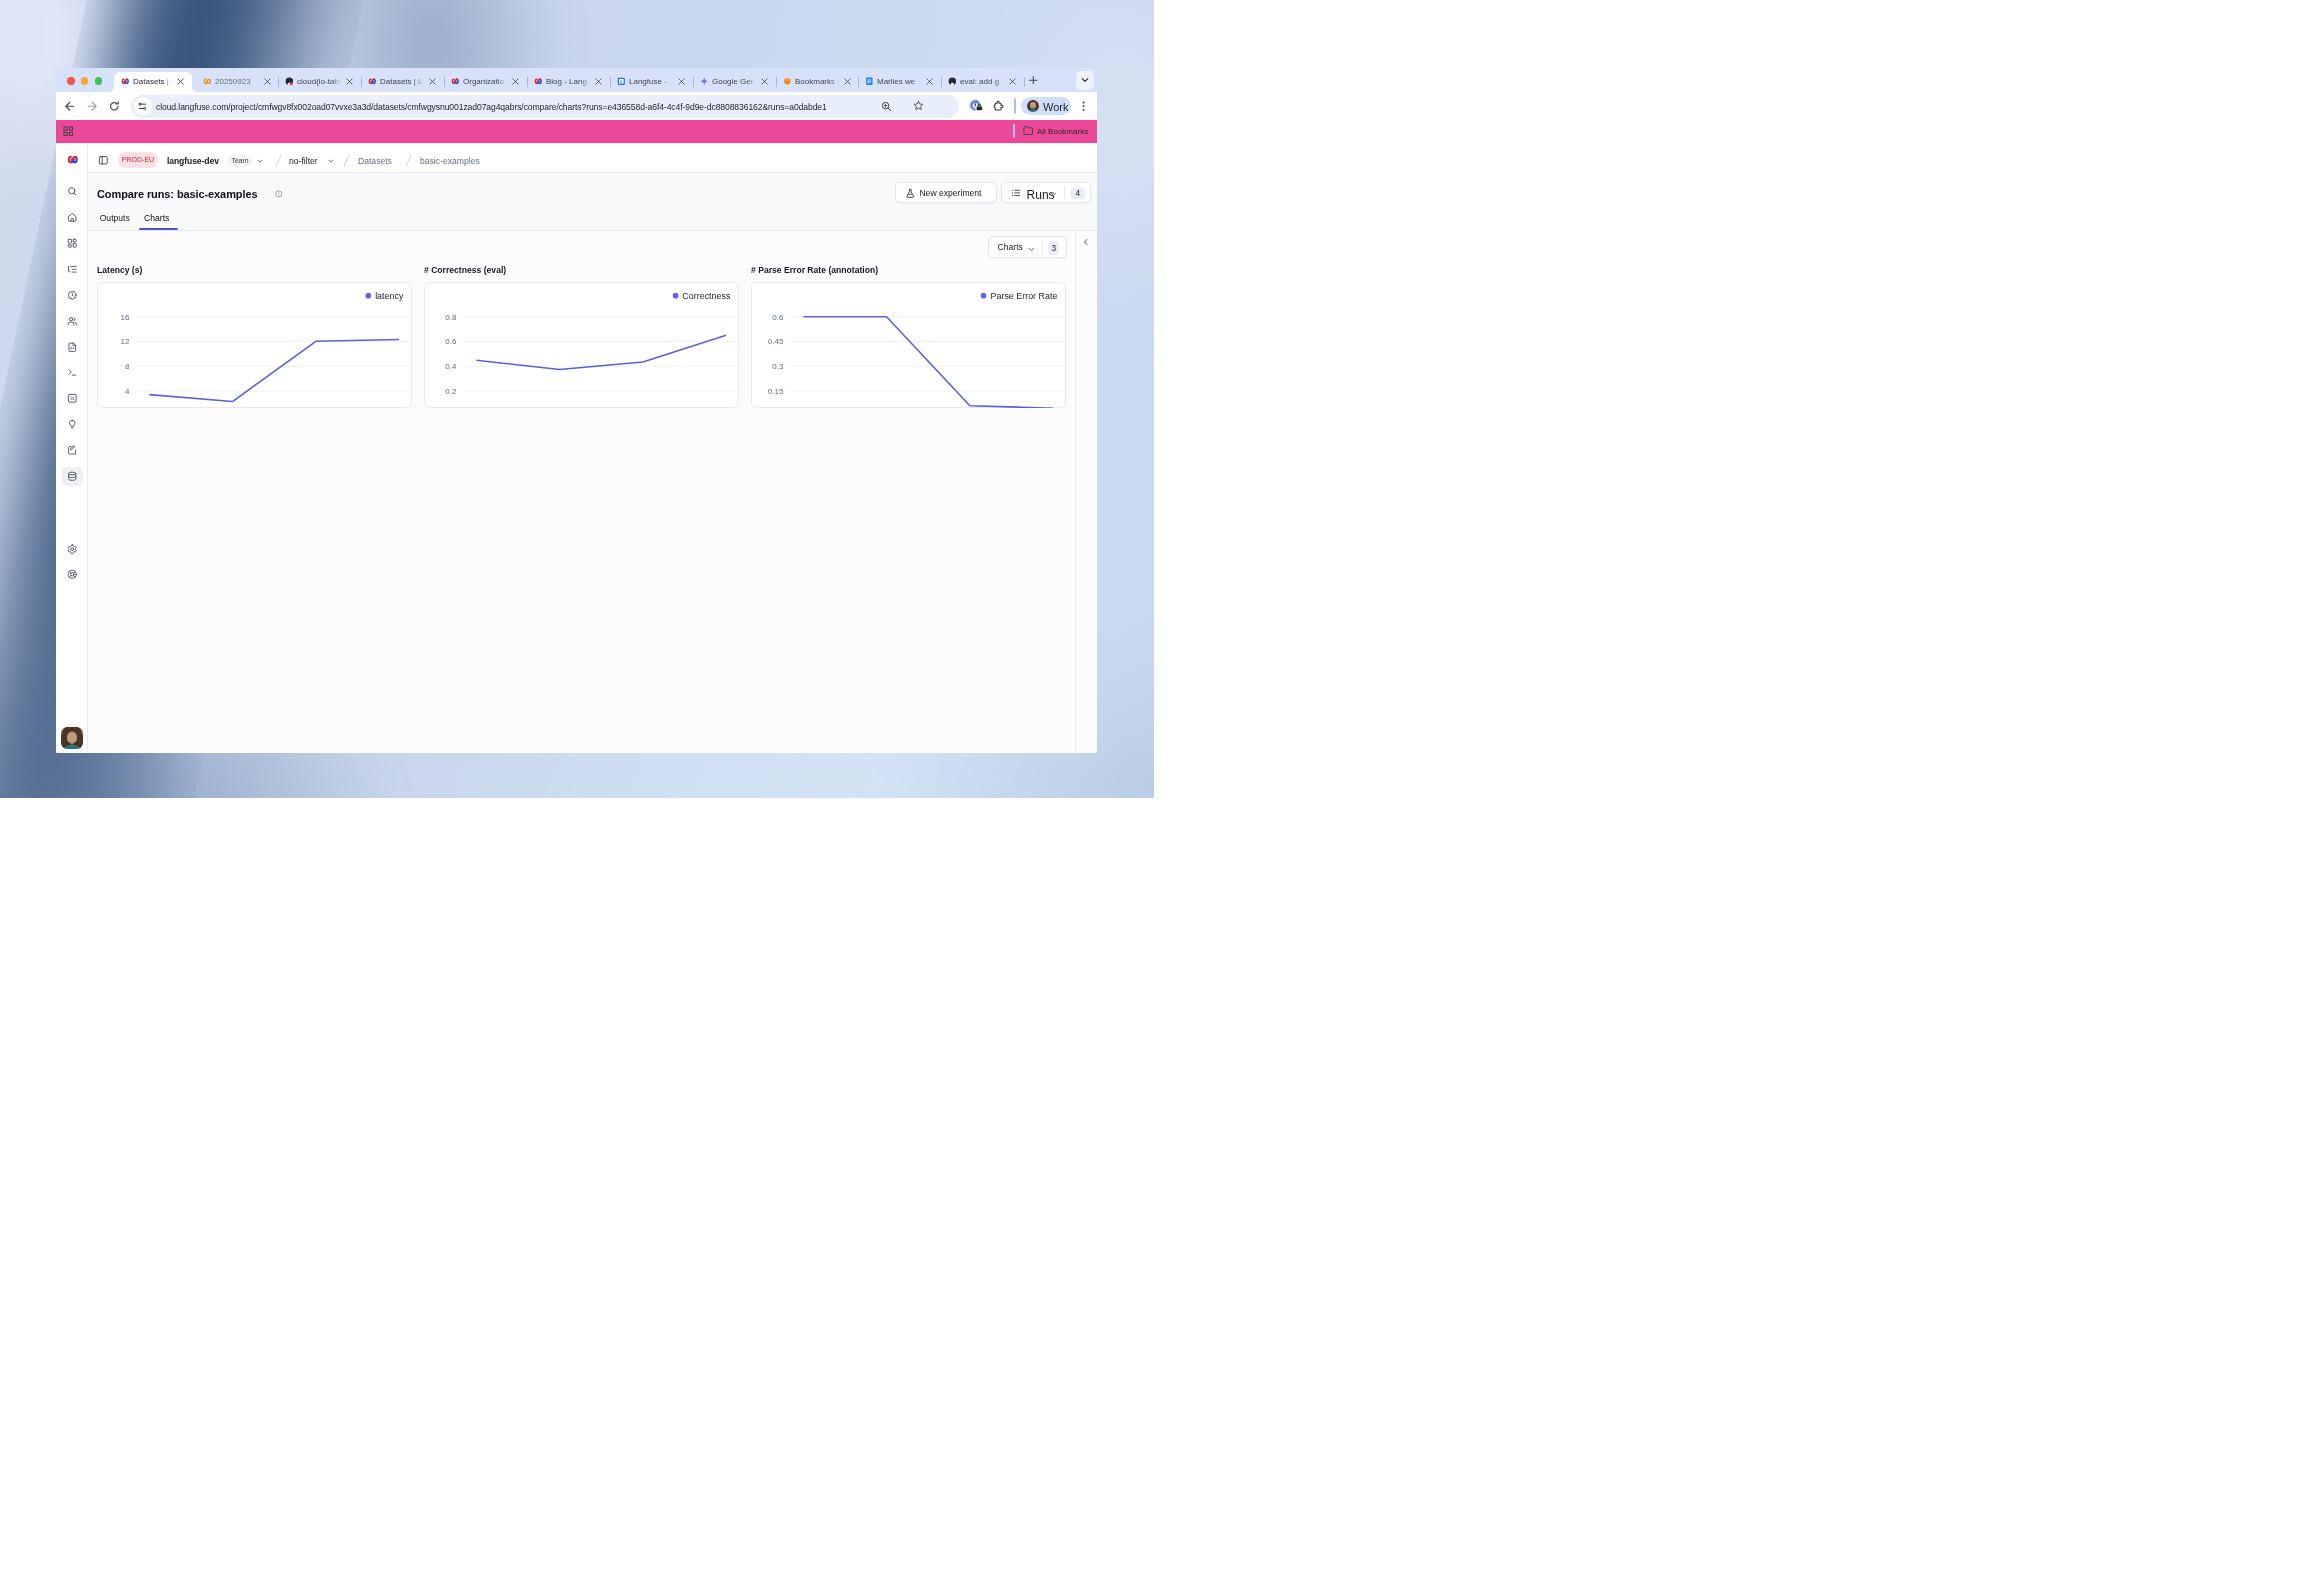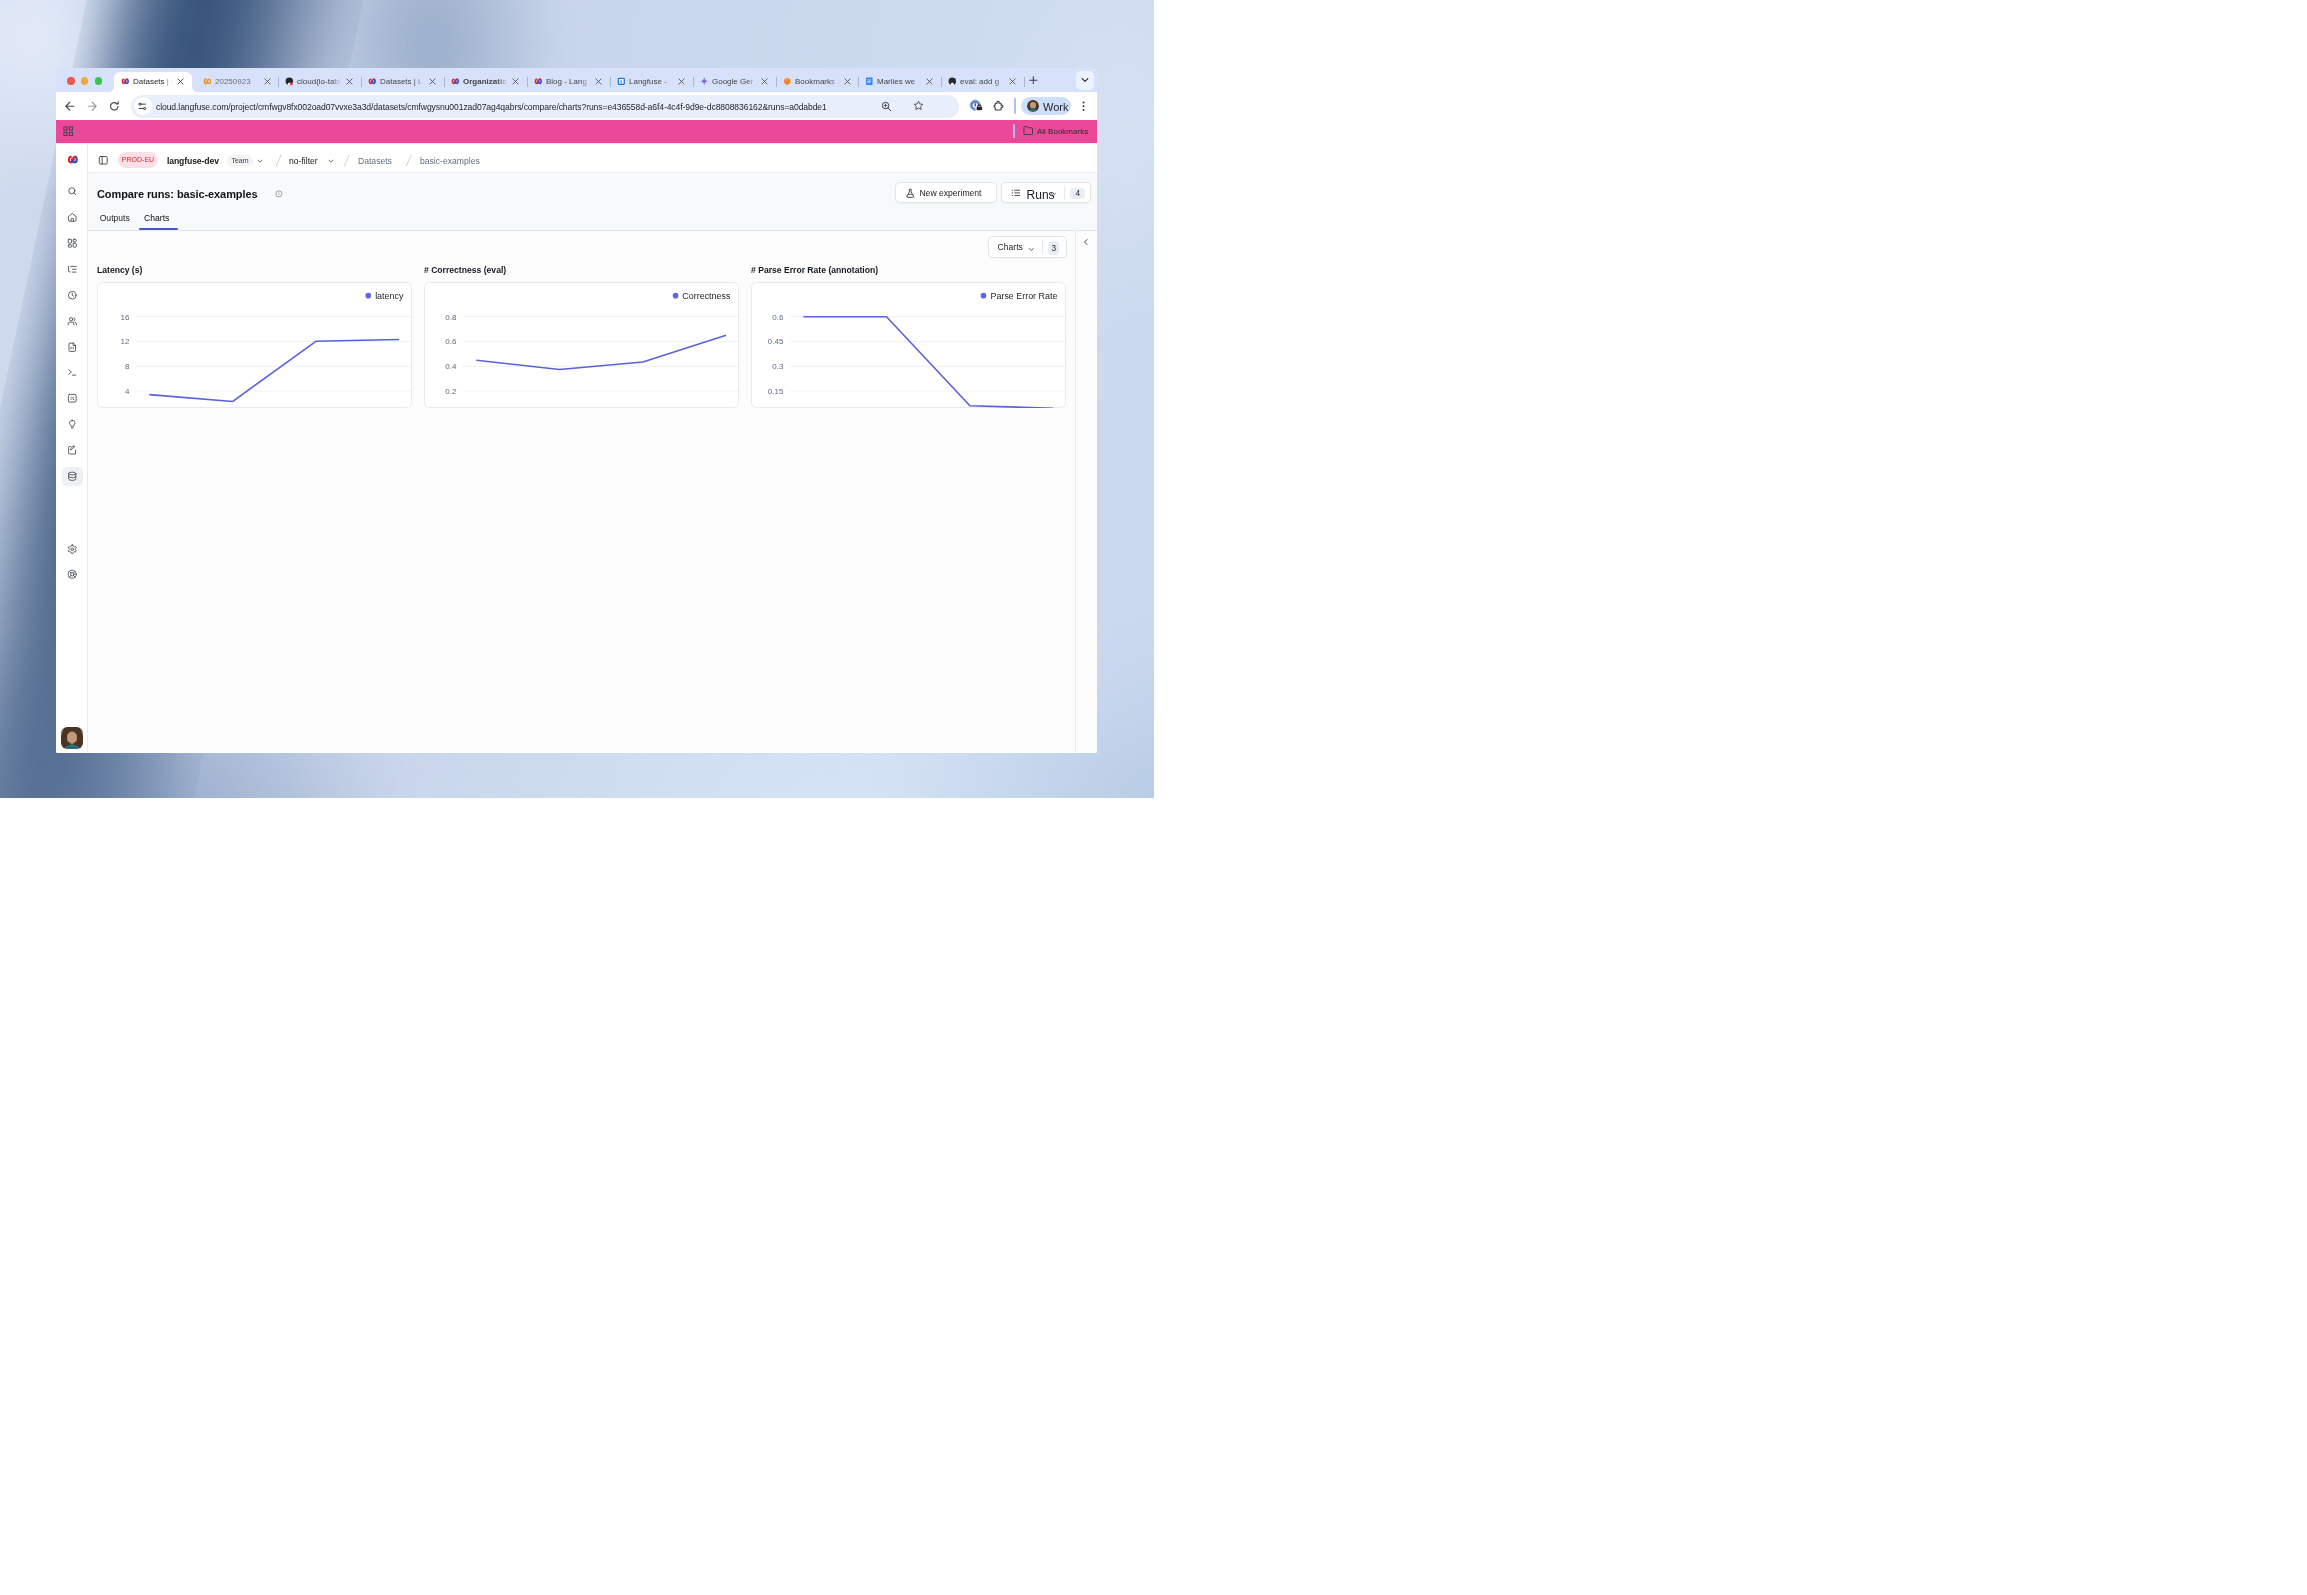--- a/index.html
+++ b/index.html
@@ -127,21 +127,21 @@
               <path d="M8 2.3 C2.7 2.3 2.7 13.7 8 13.7 c3.3 0 4.7-2.6 6.1-5.7" fill="none" stroke="#d8262c" stroke-width="4.4" stroke-linecap="round"></path>
               <path d="M16 2.3 C21.3 2.3 21.3 13.7 16 13.7 c-3.3 0-4.7-2.6-6.1-5.7" fill="none" stroke="#2c4bd8" stroke-width="4.4" stroke-linecap="round"></path>
               <path d="M12.2 5.3 c1.4-2.1 2.6-3 5.6-3" fill="none" stroke="#d8262c" stroke-width="4.4" stroke-linecap="round"></path>
             </svg>
             <span class="ttl" style="color:#41454b">Datasets | L</span>
             <svg class="cls" viewBox="0 0 12 12">
               <path d="M1.5 1.5 10.5 10.5 M10.5 1.5 1.5 10.5" stroke="currentColor" stroke-width="1.45" stroke-linecap="round"></path>
             </svg>
           </div>
       <div class="tsep" style="left:388px"></div>
-      <div class="tab" style="left:388px;width:83px;font-weight:bold;">
+      <div class="tab" style="left:388px;width:83px;">
             <svg class="fav" viewBox="0 0 24 16">
               <path d="M8 2.3 C2.7 2.3 2.7 13.7 8 13.7 c3.3 0 4.7-2.6 6.1-5.7" fill="none" stroke="#d8262c" stroke-width="4.4" stroke-linecap="round"></path>
               <path d="M16 2.3 C21.3 2.3 21.3 13.7 16 13.7 c-3.3 0-4.7-2.6-6.1-5.7" fill="none" stroke="#2c4bd8" stroke-width="4.4" stroke-linecap="round"></path>
               <path d="M12.2 5.3 c1.4-2.1 2.6-3 5.6-3" fill="none" stroke="#d8262c" stroke-width="4.4" stroke-linecap="round"></path>
             </svg>
             <span class="ttl" style="color:#41454b">Organizatio</span>
             <svg class="cls" viewBox="0 0 12 12">
               <path d="M1.5 1.5 10.5 10.5 M10.5 1.5 1.5 10.5" stroke="currentColor" stroke-width="1.45" stroke-linecap="round"></path>
             </svg>
           </div>

